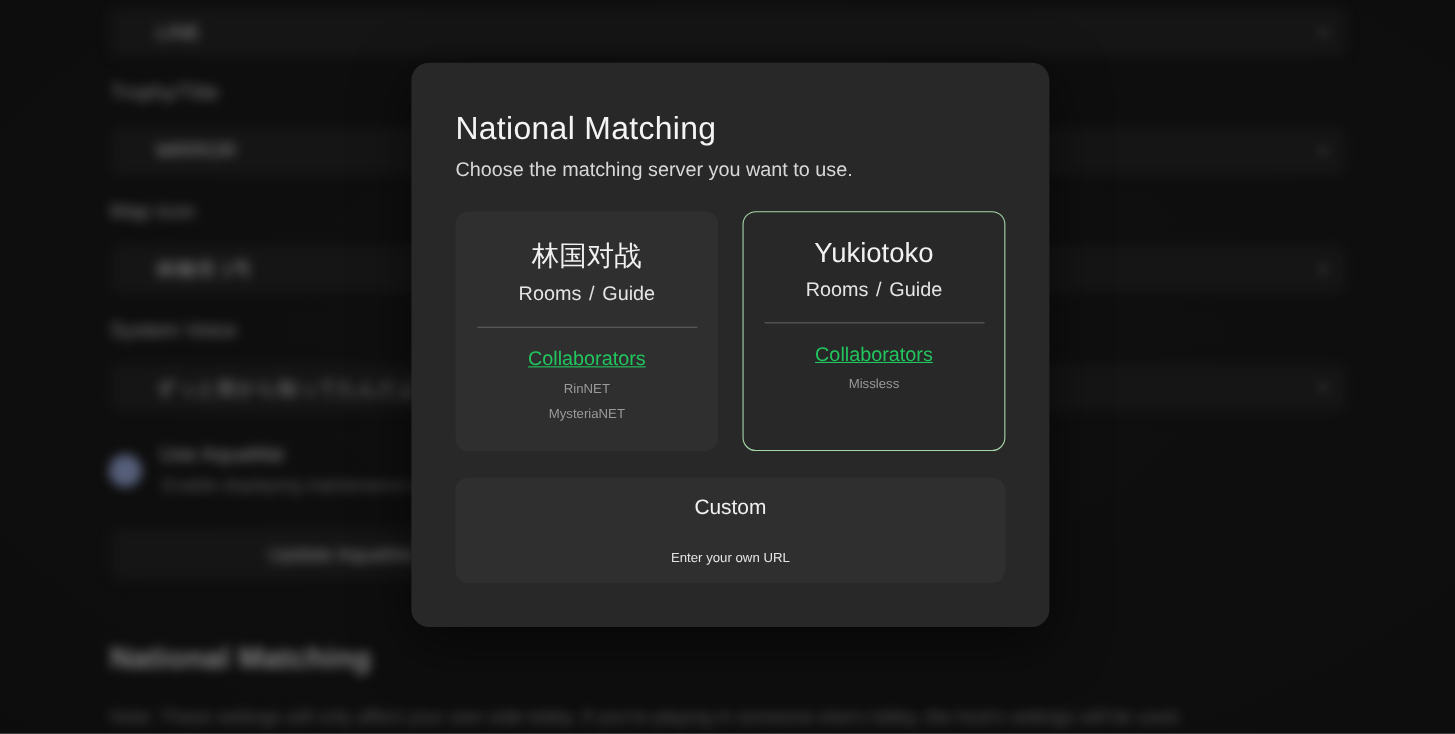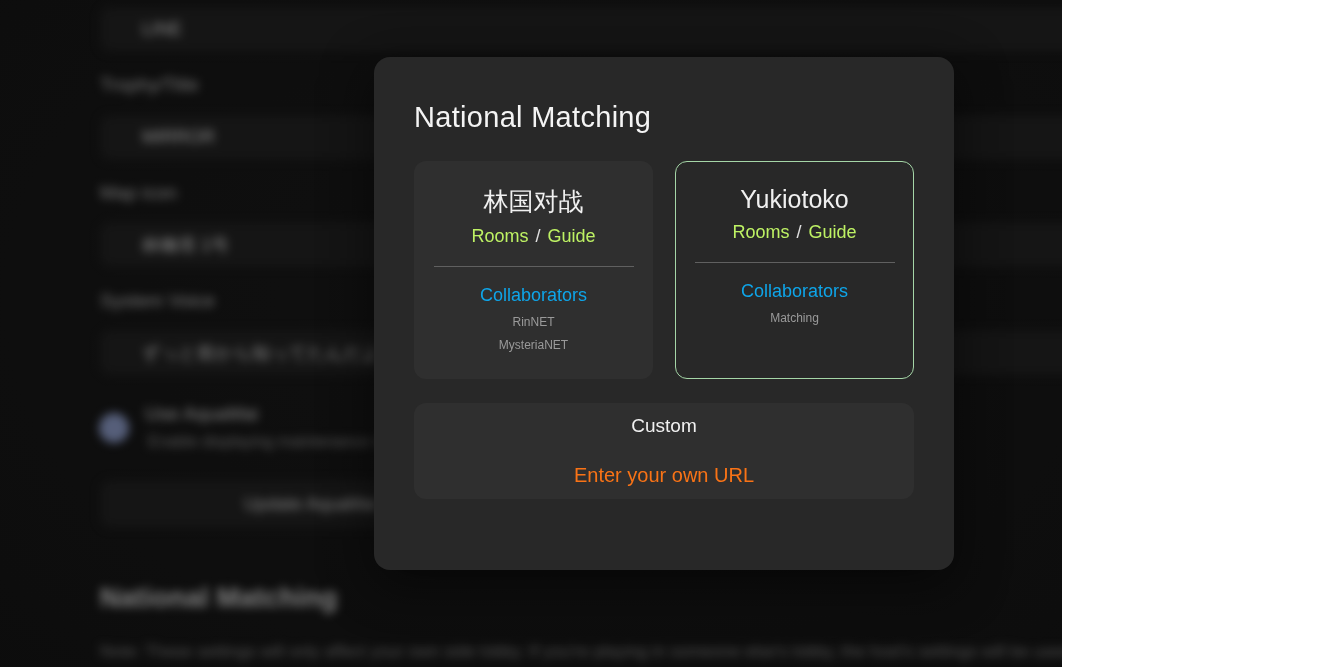--- a/index.html
+++ b/index.html
@@ -3,21 +3,21 @@
 <meta charset="utf-8">
 <style>
   html, body {
     margin: 0; padding: 0;
     width: 1323px; height: 667px;
     overflow: hidden;
     font-family: "Liberation Sans", "DejaVu Sans", sans-serif;
   }
   .page {
     position: absolute; inset: 0;
-    width: 1062px; height: 667px;
+    width: 1323px; height: 667px;
     background: radial-gradient(120% 130% at 52% 45%, #181818 0%, #111111 75%, #0d0d0d 100%);
     overflow: hidden;
   }
 
   
   .bg-blur { position: absolute; inset: 0; filter: blur(5px); }
 
   .bg-input {
     position: absolute; left: 100px; width: 1124px; height: 45px;
     background: #212121; border-radius: 10px; box-sizing: border-box;
@@ -77,37 +77,37 @@
   .server-card {
     width: 239px; height: 218px; box-sizing: border-box;
     background: #2f2f2f; border: 1px solid transparent; border-radius: 12px;
     display: flex; flex-direction: column; align-items: center;
     padding-top: 23px; cursor: pointer;
   }
   .server-card.selected { background: transparent; border-color: #a5d6a7; }
 
   .server-name  { font-size: 25px; color: #f0f0f0; }
   .server-links { margin-top: 8px; font-size: 18px; display: flex; gap: 7px; align-items: baseline; }
-  .server-links .lnk { color: #bef264; cursor: pointer; }
+  .server-links .lnk { color: #e5e5e5; cursor: pointer; }
   .server-links .sep { color: #e0e0e0; }
   .card-divider {
     width: 200px; border: none; border-top: 1px solid #606060;
     margin: 19px 0 18px 0;
   }
-  .collab-title { font-size: 18px; color: #0ea5e9; }
+  .collab-title { font-size: 18px; color: #22c55e; text-decoration: underline; }
   .collab-item  { font-size: 12px; color: #9a9a9a; margin-top: 9px; }
 
   .custom-card {
     margin-top: 24px; height: 96px;
     background: #2f2f2f; border-radius: 12px;
     display: flex; flex-direction: column; align-items: center; justify-content: center;
     cursor: pointer;
   }
   .custom-title { font-size: 19px; color: #f0f0f0; }
-  .custom-sub   { font-size: 20px; color: #f97316; margin-top: 27px; }
+  .custom-sub   { font-size: 12px; color: #e5e5e5; margin-top: 27px; }
 </style>
 </head>
 <body>
 
 <div class="page">
 
   <div class="bg-blur">
 
     <div class="bg-input" style="top:7px">
       <span>LINE</span>
@@ -139,20 +139,21 @@
     <div class="bg-button">Update AquaMai (game files)</div>
 
     <h2 class="bg-heading">National Matching</h2>
     <p class="bg-note">Note: These settings will only affect your own side lobby. If you're playing in someone else's lobby, the host's settings will be used.</p>
   </div>
 
   <div class="overlay"></div>
 
   <div class="modal">
     <h1 class="modal-title">National Matching</h1>
+    <p class="modal-subtitle">Choose the matching server you want to use.</p>
 
     <div class="server-row">
 
       <div class="server-card">
         <div class="server-name">林国对战</div>
         <div class="server-links">
           <span class="lnk">Rooms</span>
           <span class="sep">/</span>
           <span class="lnk">Guide</span>
         </div>
@@ -164,21 +165,21 @@
 
       <div class="server-card selected">
         <div class="server-name">Yukiotoko</div>
         <div class="server-links">
           <span class="lnk">Rooms</span>
           <span class="sep">/</span>
           <span class="lnk">Guide</span>
         </div>
         <hr class="card-divider">
         <div class="collab-title">Collaborators</div>
-        <div class="collab-item">Matching</div>
+        <div class="collab-item">Missless</div>
       </div>
 
     </div>
 
     <div class="custom-card">
       <div class="custom-title">Custom</div>
       <div class="custom-sub">Enter your own URL</div>
     </div>
   </div>
 

